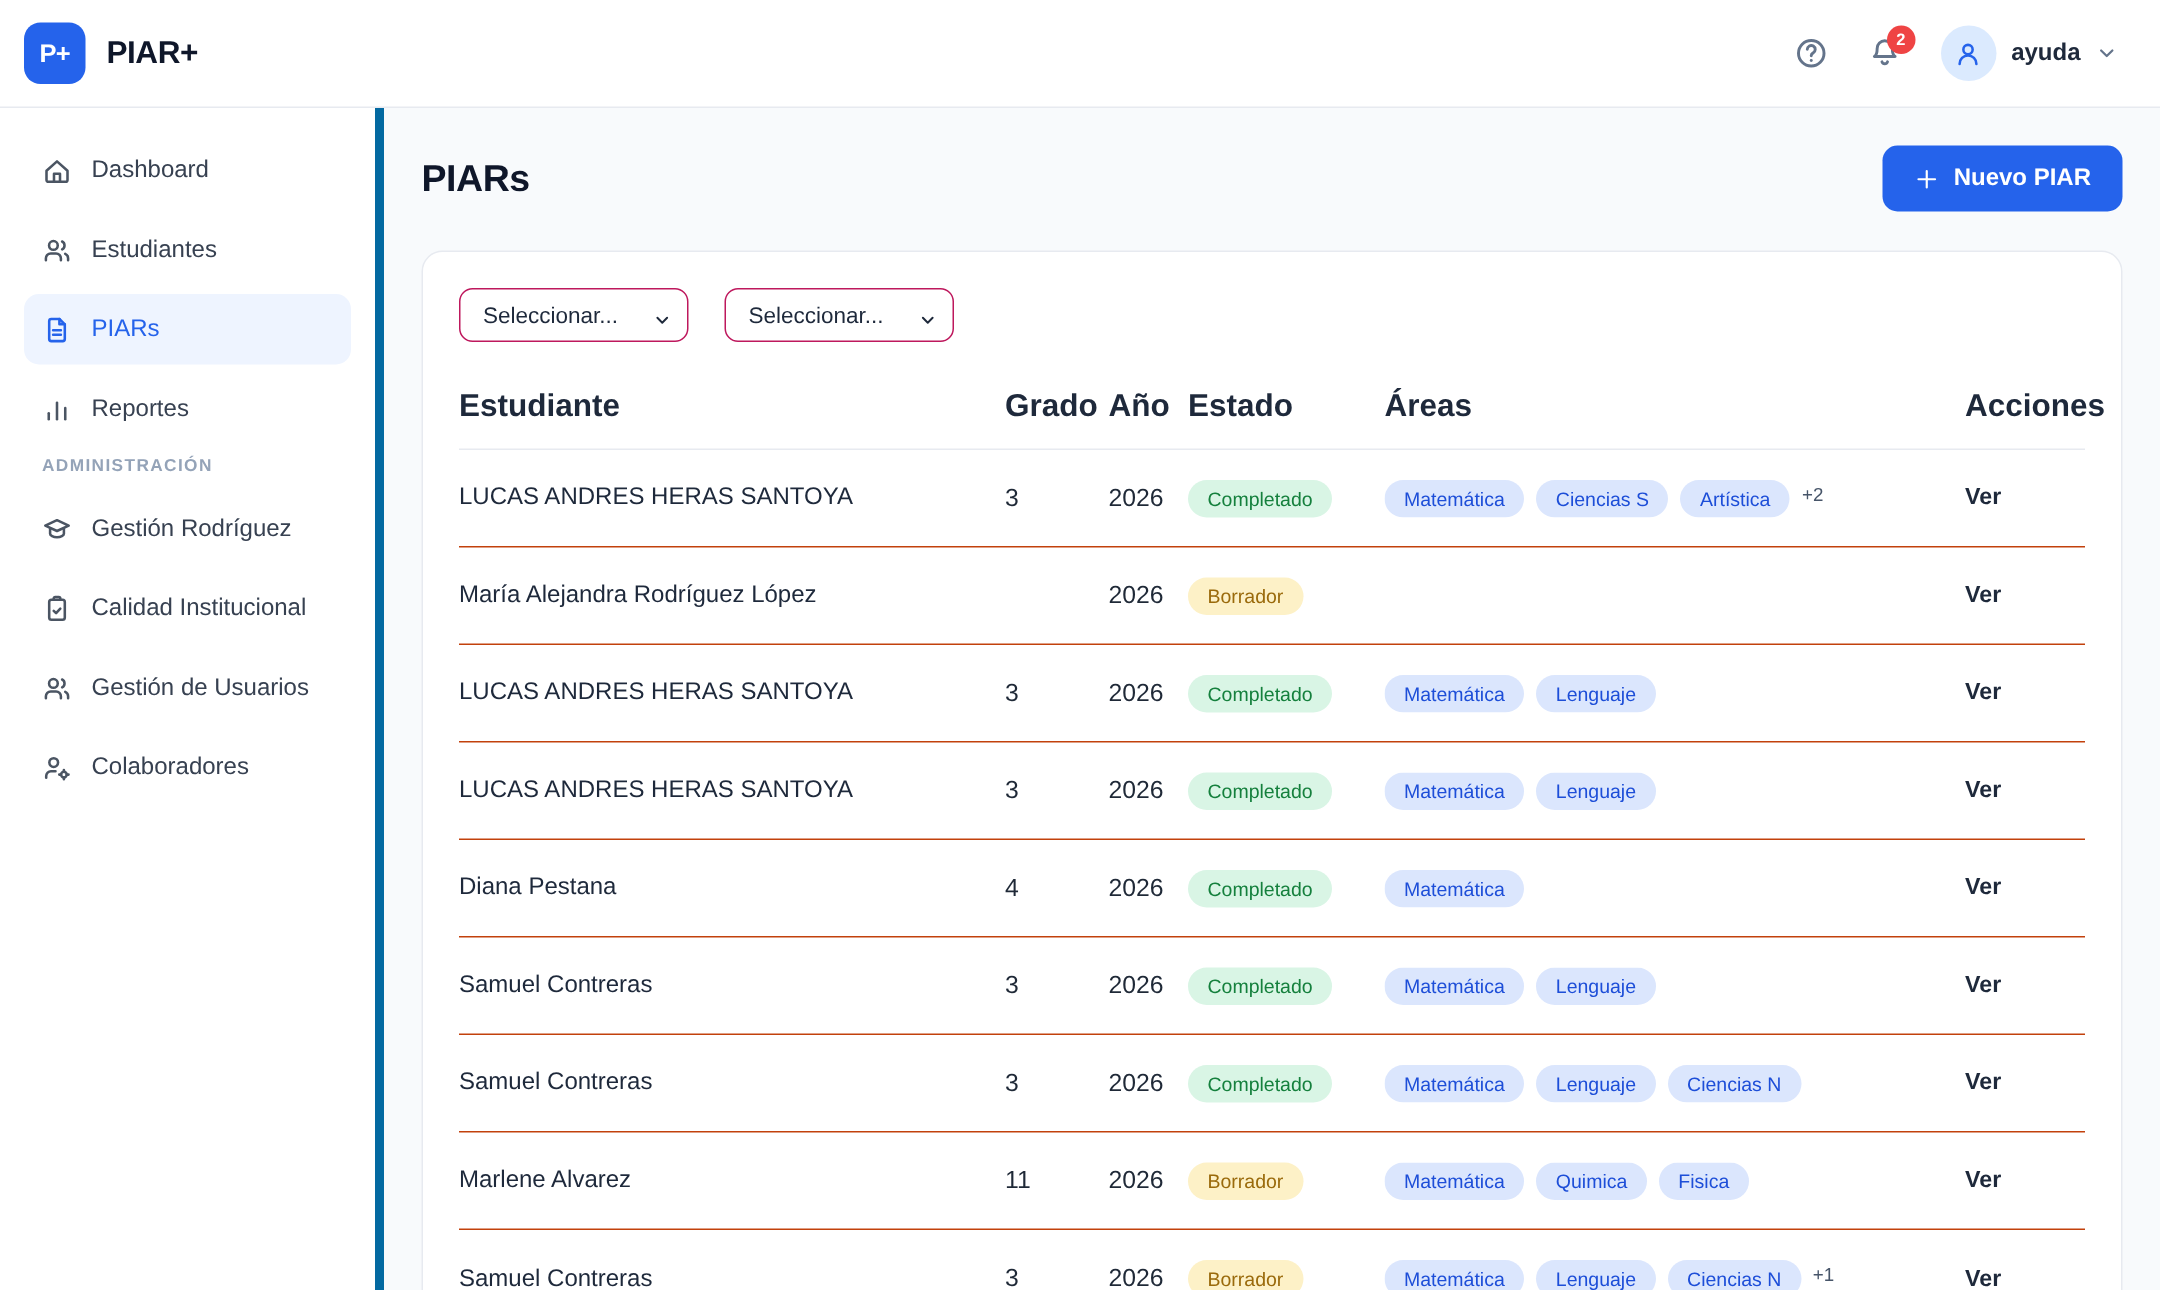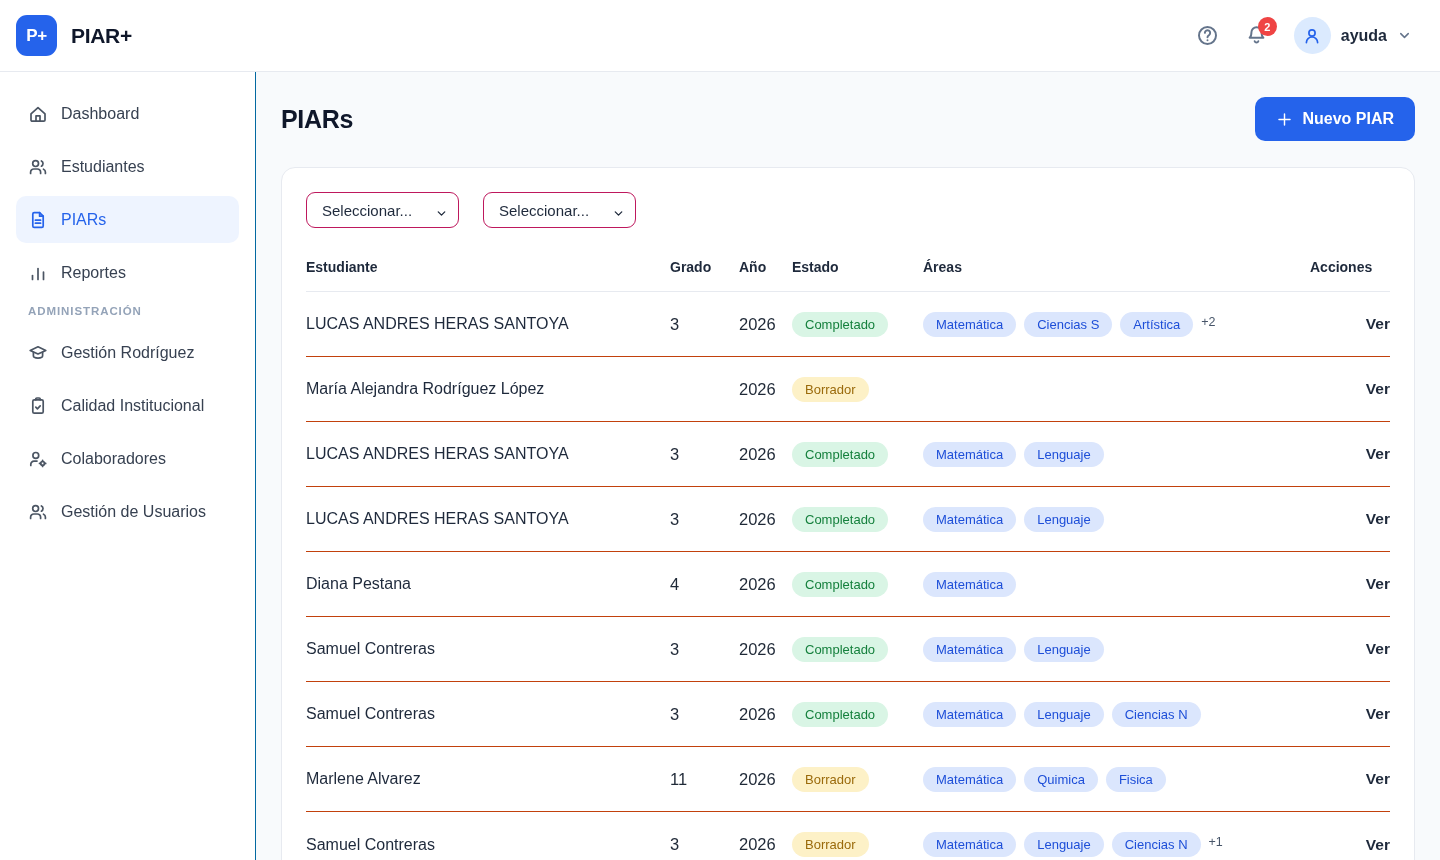--- a/index.html
+++ b/index.html
@@ -34,21 +34,21 @@
   .avatar {
     width:37px; height:37px; border-radius:50%; background:#dbeafe; color:#2563eb;
     display:flex; align-items:center; justify-content:center;
   }
   .avatar svg { width:20px; height:20px; }
   .user-name { font-size:16px; font-weight:700; color:#1e293b; }
   .user-menu .chev { color:#64748b; display:flex; }
   .user-menu .chev svg { width:15px; height:15px; }
 
   
-  .sidebar { background:#fff; border-right:1px solid #0369a1; padding:18px 16px; overflow:hidden; }
+  .sidebar { background:#fff; border-right:6px solid #0369a1; padding:18px 16px; overflow:hidden; }
   .nav-item {
     display:flex; align-items:center; gap:13px; padding:12px 12px; border-radius:10px;
     color:#374151; font-size:16px; cursor:pointer; margin-bottom:6px; line-height:23px;
   }
   .nav-item .nav-icon { display:flex; color:#4b5563; flex:0 0 auto; }
   .nav-item .nav-icon svg { width:20px; height:20px; }
   .nav-item.active { background:#eef4ff; color:#2563eb; font-weight:500; }
   .nav-item.active .nav-icon { color:#2563eb; }
   .section-label {
     font-size:11.5px; font-weight:700; letter-spacing:0.08em; color:#94a3b8;
@@ -75,38 +75,38 @@
   .select-wrap select {
     -webkit-appearance:none; appearance:none; width:153px; height:36px;
     border:1px solid #be185d; border-radius:9px; background:#fff;
     font-family:inherit; font-size:15px; color:#1e293b; padding:0 32px 0 15px; cursor:pointer;
   }
   .select-wrap .sel-chev { position:absolute; right:11px; top:15px; pointer-events:none; color:#1e293b; display:flex; }
   .select-wrap .sel-chev svg { width:13px; height:13px; }
 
   .grid-row { display:grid; grid-template-columns:364px 69px 53px 131px 1fr 80px; align-items:center; }
   .thead { border-bottom:1px solid #e7eaf0; padding:10px 0 16px; }
-  .thead .th { font-size:14px; font-weight:700; color:#1e293b; }
+  .thead .th { font-size:21px; font-weight:700; color:#1e293b; }
   .th-actions { text-align:left; }
   .trow { height:65px; border-bottom:1px solid #c2410c; }
   .trow:last-child { border-bottom:none; }
   .c-student { font-size:16px; font-weight:500; color:#1e293b; padding-right:16px; white-space:nowrap; overflow:hidden; }
   .c-grade, .c-year { font-size:16.5px; color:#1f2937; }
   .badge {
     display:inline-block; font-size:13px; font-weight:500; padding:5px 13px; border-radius:999px;
   }
   .badge.success { background:#d9f5e5; color:#15803d; }
   .badge.warning { background:#fdf1c7; color:#9a6a0b; }
   .c-areas { display:flex; align-items:flex-start; gap:8px; flex-wrap:nowrap; overflow:hidden; }
   .chip {
     display:inline-block; background:#dbe6fd; color:#1d4ed8; font-size:13px; font-weight:500;
     padding:5px 13px; border-radius:999px; white-space:nowrap;
   }
   .chip-extra { font-size:12.5px; color:#475569; align-self:flex-start; margin-top:3px; }
-  .c-actions { text-align:right; }
+  .c-actions { }
   .ver-link { font-size:15.5px; font-weight:700; color:#1e293b; cursor:pointer; }
 </style>
 </head>
 <body>
 
 <header class="topbar">
   <div class="brand">
     <div class="logo-box">P+</div>
     <div class="brand-name">PIAR+</div>
   </div>
@@ -213,39 +213,39 @@
             <path d="M7.8 3.8V3a1 1 0 0 1 1-1h2.4a1 1 0 0 1 1 1v.8"></path>
             <path d="M7.8 11.2l1.6 1.6 2.8-3"></path>
           </svg>
         </span>
     <span class="nav-label">Calidad Institucional</span>
   </div>
 
   <div class="nav-item">
     <span class="nav-icon">
           <svg viewBox="0 0 20 20" fill="none" stroke="currentColor" stroke-width="1.7" stroke-linecap="round" stroke-linejoin="round">
+            <circle cx="7.6" cy="6.6" r="2.9"></circle>
+            <path d="M2.6 16.5v-1.3a3.2 3.2 0 0 1 3.2-3.2h3.6a3.2 3.2 0 0 1 3.2 3.2v1.3"></path>
+            <path d="M13.4 4a2.9 2.9 0 0 1 0 5.2"></path>
+            <path d="M15.5 12.2a3.2 3.2 0 0 1 1.9 2.9v1.4"></path>
+          </svg>
+        </span>
+    <span class="nav-label">Gestión de Usuarios</span>
+  </div>
+
+  <div class="nav-item">
+    <span class="nav-icon">
+          <svg viewBox="0 0 20 20" fill="none" stroke="currentColor" stroke-width="1.7" stroke-linecap="round" stroke-linejoin="round">
             <circle cx="7.8" cy="6.4" r="2.9"></circle>
             <path d="M2.8 16.5v-1.2a3.2 3.2 0 0 1 3.2-3.2h3"></path>
             <circle cx="14.6" cy="14.4" r="1.9"></circle>
             <path d="M14.6 11.3v1.2M14.6 16.3v1.2M17.7 14.4h-1.2M12.7 14.4h-1.2"></path>
           </svg>
         </span>
     <span class="nav-label">Colaboradores</span>
-  </div>
-
-  <div class="nav-item">
-    <span class="nav-icon">
-          <svg viewBox="0 0 20 20" fill="none" stroke="currentColor" stroke-width="1.7" stroke-linecap="round" stroke-linejoin="round">
-            <circle cx="7.6" cy="6.6" r="2.9"></circle>
-            <path d="M2.6 16.5v-1.3a3.2 3.2 0 0 1 3.2-3.2h3.6a3.2 3.2 0 0 1 3.2 3.2v1.3"></path>
-            <path d="M13.4 4a2.9 2.9 0 0 1 0 5.2"></path>
-            <path d="M15.5 12.2a3.2 3.2 0 0 1 1.9 2.9v1.4"></path>
-          </svg>
-        </span>
-    <span class="nav-label">Gestión de Usuarios</span>
   </div>
 </div>
 </nav>
 
 <main class="main">
   <div class="page-head">
     <h1 class="page-title">PIARs</h1>
     <button class="primary-btn">
       <span style="display:flex">
           <svg viewBox="0 0 20 20" fill="none" stroke="currentColor" stroke-width="1.7" stroke-linecap="round" stroke-linejoin="round">

